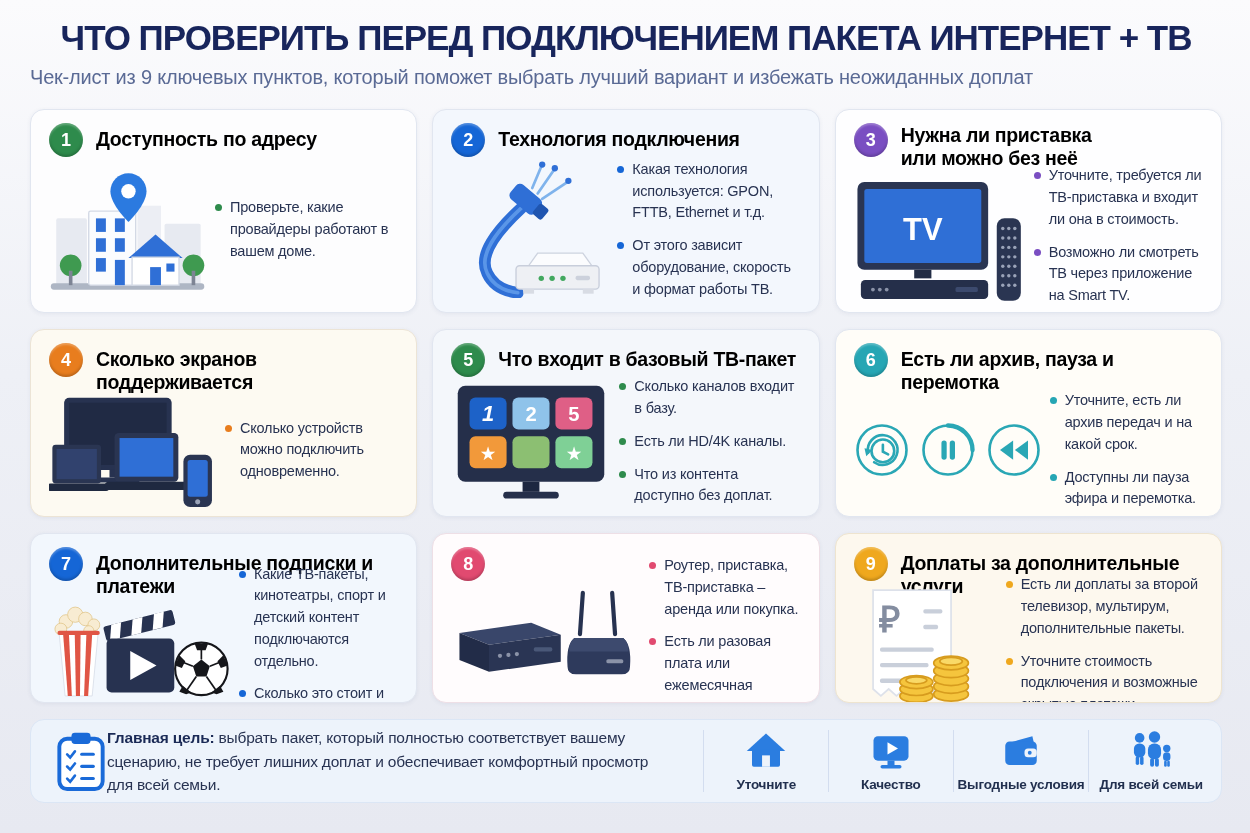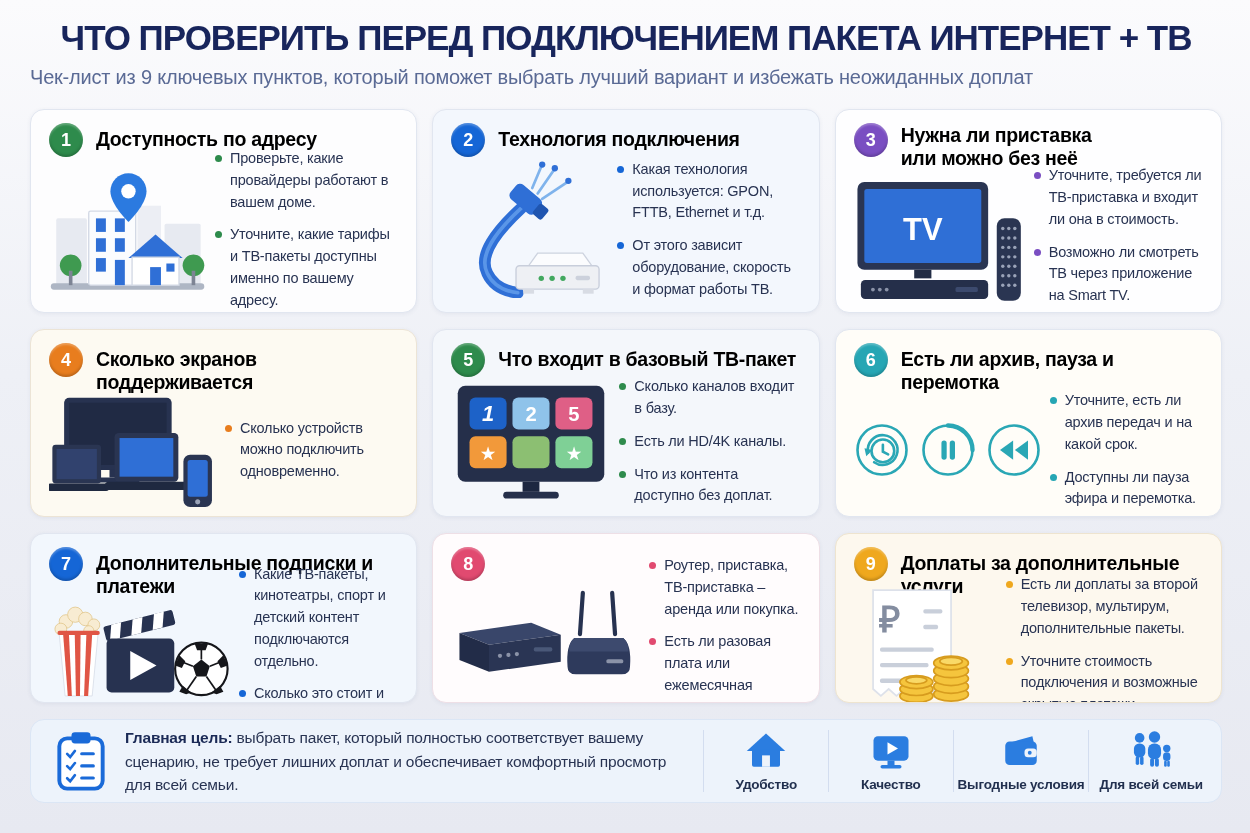--- a/index.html
+++ b/index.html
@@ -58,21 +58,21 @@
   .dot { width:7px; height:7px; border-radius:50%; margin-top:7px; flex:0 0 7px; }
   .bullet-text { font-size:14.5px; line-height:1.5; font-weight:500; color:#283352; letter-spacing:-0.2px; }
 
   .art-row6 { display:flex; gap:10px; }
 
   .footer {
     margin-top:16px; height:84px;
     background:#edf3fb; border:1.5px solid #dbe6f5; border-radius:14px;
     display:flex; align-items:center; padding:0 8px 0 24px;
   }
-  .goal { flex:0 0 56%; display:flex; gap:18px; }
+  .goal { flex:0 0 56%; display:flex; align-items:center; }
   .goal-text { font-size:15.5px; line-height:1.5; color:#283352; font-weight:500; max-width:565px; letter-spacing:-0.2px;}
   .goal-text strong { font-weight:800; color:#1b2a56; }
   .benefits { flex:1; display:flex; height:62px; }
   .benefit {
     flex:1; display:flex; flex-direction:column; align-items:center; justify-content:center;
     gap:5px; border-left:1.5px solid #d3ddef; padding:0 4px;
   }
   .benefit-label { font-size:13.5px; font-weight:600; color:#22304f; white-space:nowrap; letter-spacing:-0.2px; }
 
   svg text { font-family:"Liberation Sans", sans-serif; }
@@ -115,24 +115,20 @@
             <rect x="112" y="112" width="12" height="20" fill="#2f6fd6"></rect>
             <rect x="130" y="108" width="9" height="9" fill="#2f6fd6"></rect>
             <path d="M88 8 C77 8 68 17 68 28 C68 43 88 62 88 62 C88 62 108 43 108 28 C108 17 99 8 88 8 Z" fill="#2b7ae0"></path>
             <circle cx="88" cy="28" r="8" fill="#fff"></circle>
           </svg>
         </div>
         <ul class="bullets">
           <li class="bullet">
               <span class="dot" style="background: rgb(46, 139, 76);"></span>
               <span class="bullet-text">Проверьте, какие провайдеры работают в вашем доме.</span>
-            </li>
-          <li class="bullet">
-              <span class="dot" style="background: rgb(46, 139, 76);"></span>
-              <span class="bullet-text">Уточните, какие тарифы и ТВ-пакеты доступны именно по вашему адресу.</span>
             </li>
         </ul>
       </div>
     </section>
 
     <section class="card c2" style="background: rgb(243, 247, 253);">
       <div class="card-head">
         <div class="badge" style="background: rgb(21, 102, 214);">2</div>
         <h2 class="card-title">Технология подключения</h2>
       </div>
@@ -507,21 +503,21 @@
       </svg>
       <p class="goal-text"><strong>Главная цель:</strong><span> выбрать пакет, который полностью соответствует вашему сценарию, не требует лишних доплат и обеспечивает комфортный просмотр для всей семьи.</span></p>
     </div>
     <div class="benefits">
       <div class="benefit">
         <svg viewBox="0 0 48 48" width="42">
           <polygon points="24,4 46,24 2,24" fill="#2b7de0"></polygon>
           <rect x="8" y="22" width="32" height="20" rx="2" fill="#2b7de0"></rect>
           <rect x="19.5" y="29" width="9" height="13" fill="#edf3fb"></rect>
         </svg>
-        <div class="benefit-label">Удобство</div>
+        <div class="benefit-label">Уточните</div>
       </div>
       <div class="benefit">
         <svg viewBox="0 0 48 48" width="42">
           <rect x="4" y="7" width="40" height="28" rx="5" fill="#2b7de0"></rect>
           <polygon points="20,14 32,21 20,28" fill="#ffffff"></polygon>
           <rect x="20" y="35" width="8" height="5" fill="#2b7de0"></rect>
           <rect x="12" y="40" width="24" height="4" rx="2" fill="#2b7de0"></rect>
         </svg>
         <div class="benefit-label">Качество</div>
       </div>

